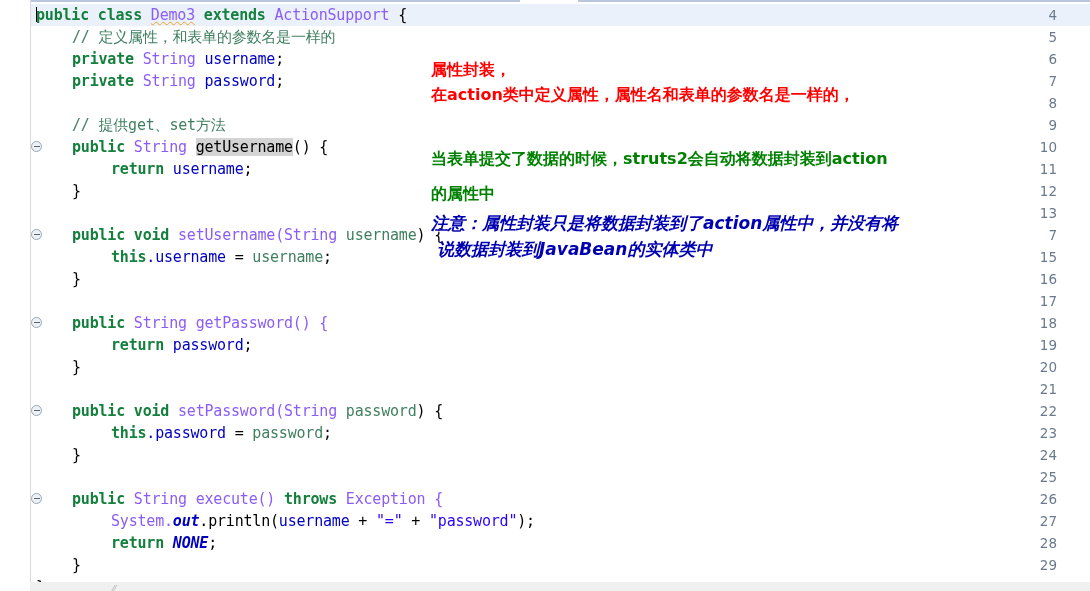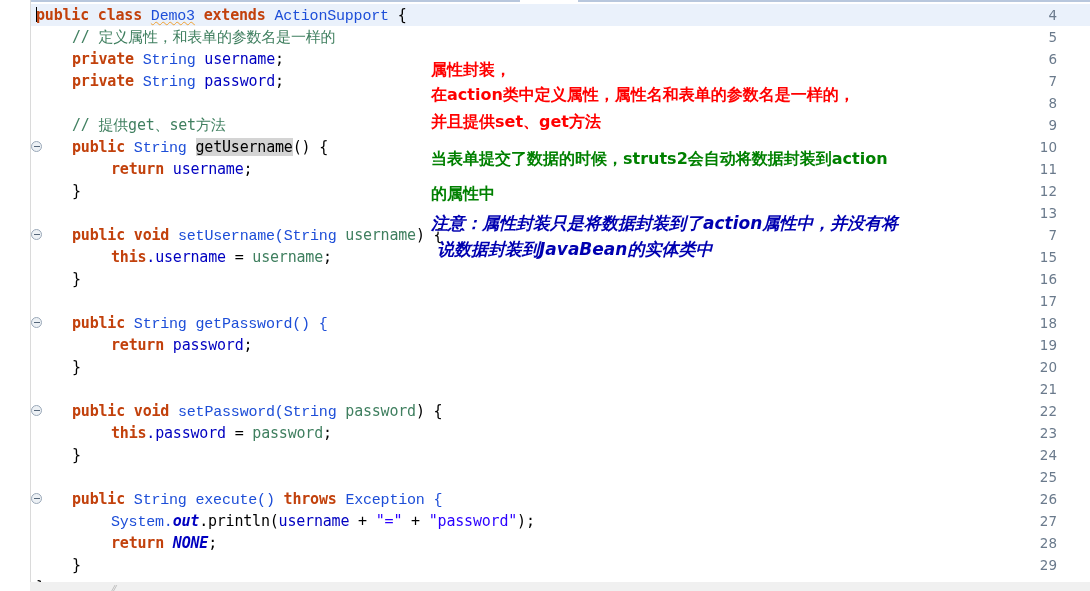--- a/index.html
+++ b/index.html
@@ -93,26 +93,26 @@
   .cl {
     position: absolute;
     left: 0;
     white-space: pre;
     font-family: "DejaVu Sans Mono", monospace;
     font-size: 15px;
     line-height: 22px;
     color: #000000;
     letter-spacing: -0.2px;
   }
-  .kw   { color: #c2410c; font-weight: bold; }
+  .kw   { color: #15803d; font-weight: bold; }
   .fld  { color: #0000c0; }
   .str  { color: #2a00ff; }
   .cmt  { color: #3f7f5f; }
   .stat { color: #0000c0; font-style: italic; font-weight: bold; }
-  .type { color: #1d4ed8; font-family: Liberation Mono, monospace; }
+  .type { color: #8b5cf6; }
   .om   { color: #000000; }
   .sel  { background: #d4d4d4; }
   .squiggle {
     text-decoration: underline;
     text-decoration-style: wavy;
     text-decoration-color: #f0a030;
     text-decoration-thickness: 1px;
   }
   .caret {
     display: inline-block;
@@ -254,21 +254,20 @@
 
     <div class="cl" style="top:532px;left:75px"><span class="kw">return</span> <span class="stat">NONE</span><span class="om">;</span></div>
 
     <div class="cl" style="top:554px;left:36px"><span class="om">}</span></div>
 
     <div class="cl" style="top:576px;left:0px"><span class="om">}</span></div>
   </div>
 
   <div class="anno anno-red" style="left:431px; top:58px">属性封装，</div>
   <div class="anno anno-red" style="left:431px; top:83px">在action类中定义属性，属性名和表单的参数名是一样的，</div>
-  <div class="anno anno-red" style="left:431px; top:110px">并且提供set、get方法</div>
 
   <div class="anno anno-green" style="left:431px; top:147px">当表单提交了数据的时候，struts2会自动将数据封装到action</div>
   <div class="anno anno-green" style="left:431px; top:182px">的属性中</div>
 
   <div class="anno anno-blue" style="left:431px; top:212px">注意：属性封装只是将数据封装到了action属性中，并没有将</div>
   <div class="anno anno-blue" style="left:437px; top:238px">说数据封装到JavaBean的实体类中</div>
 
 
   <div class="bottom-strip">
     <div class="sash">⁄⁄</div>

